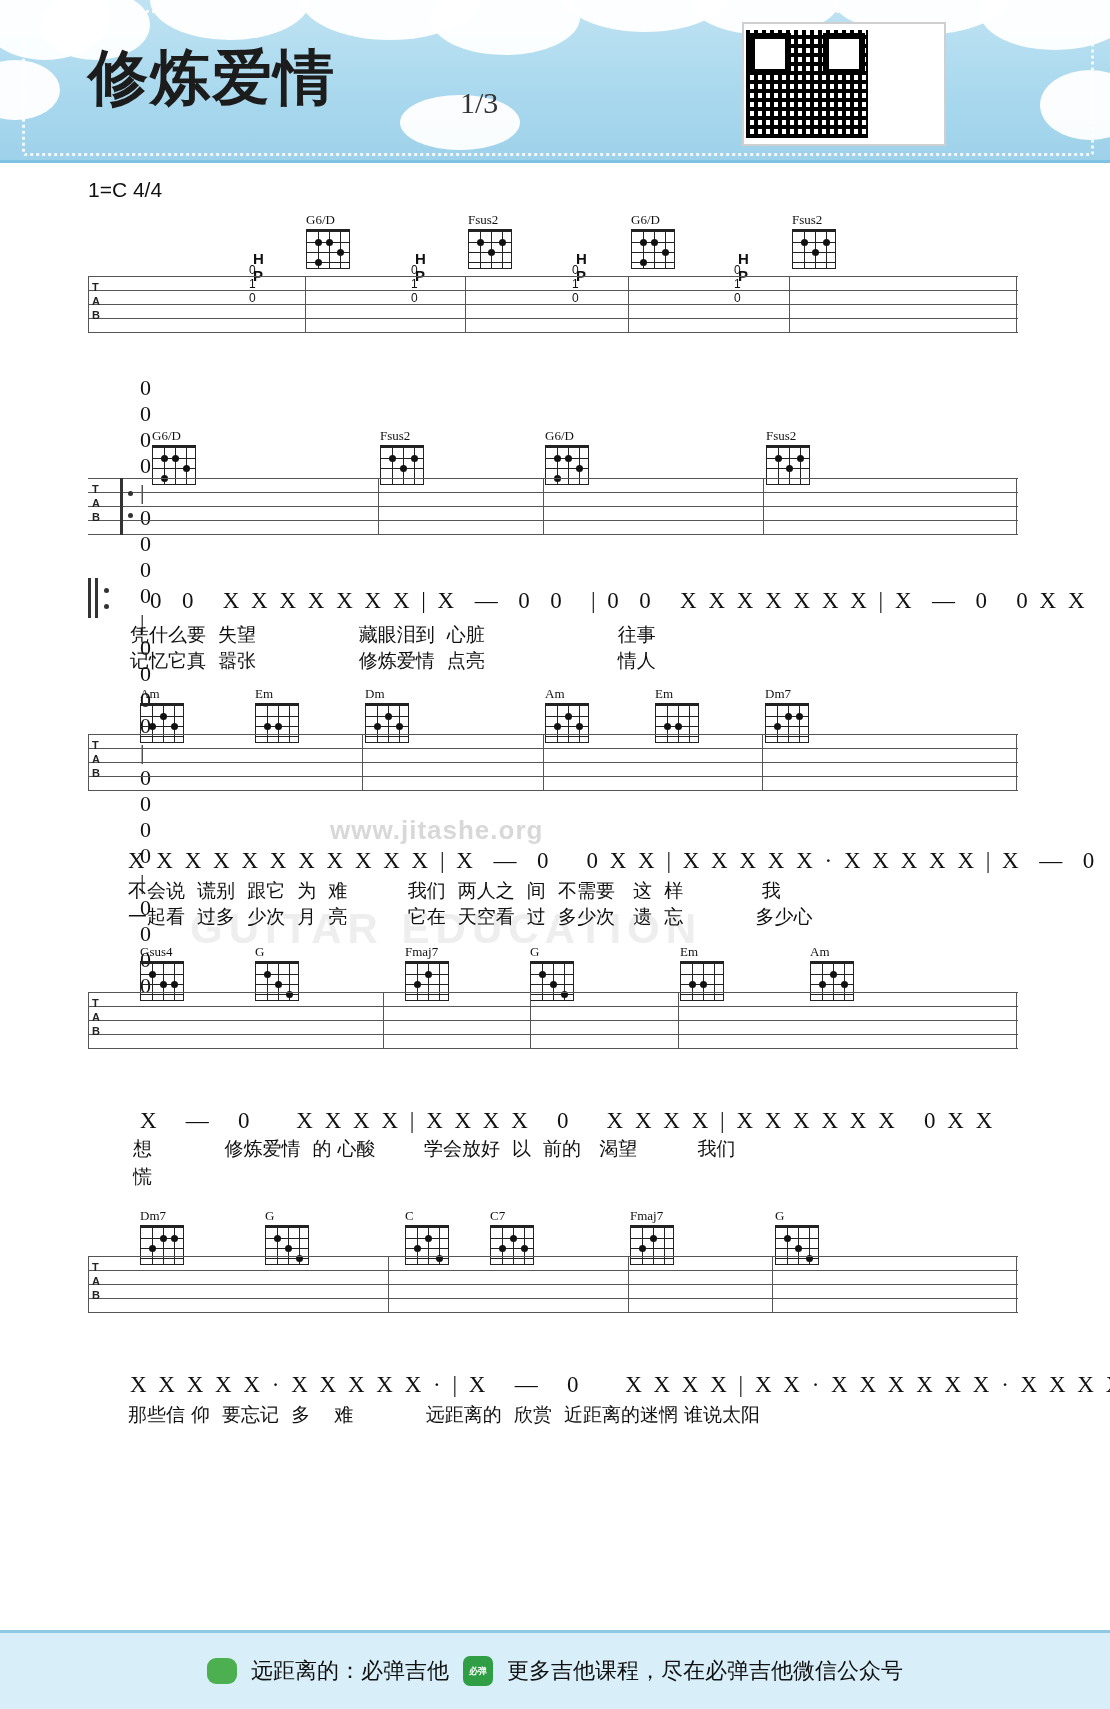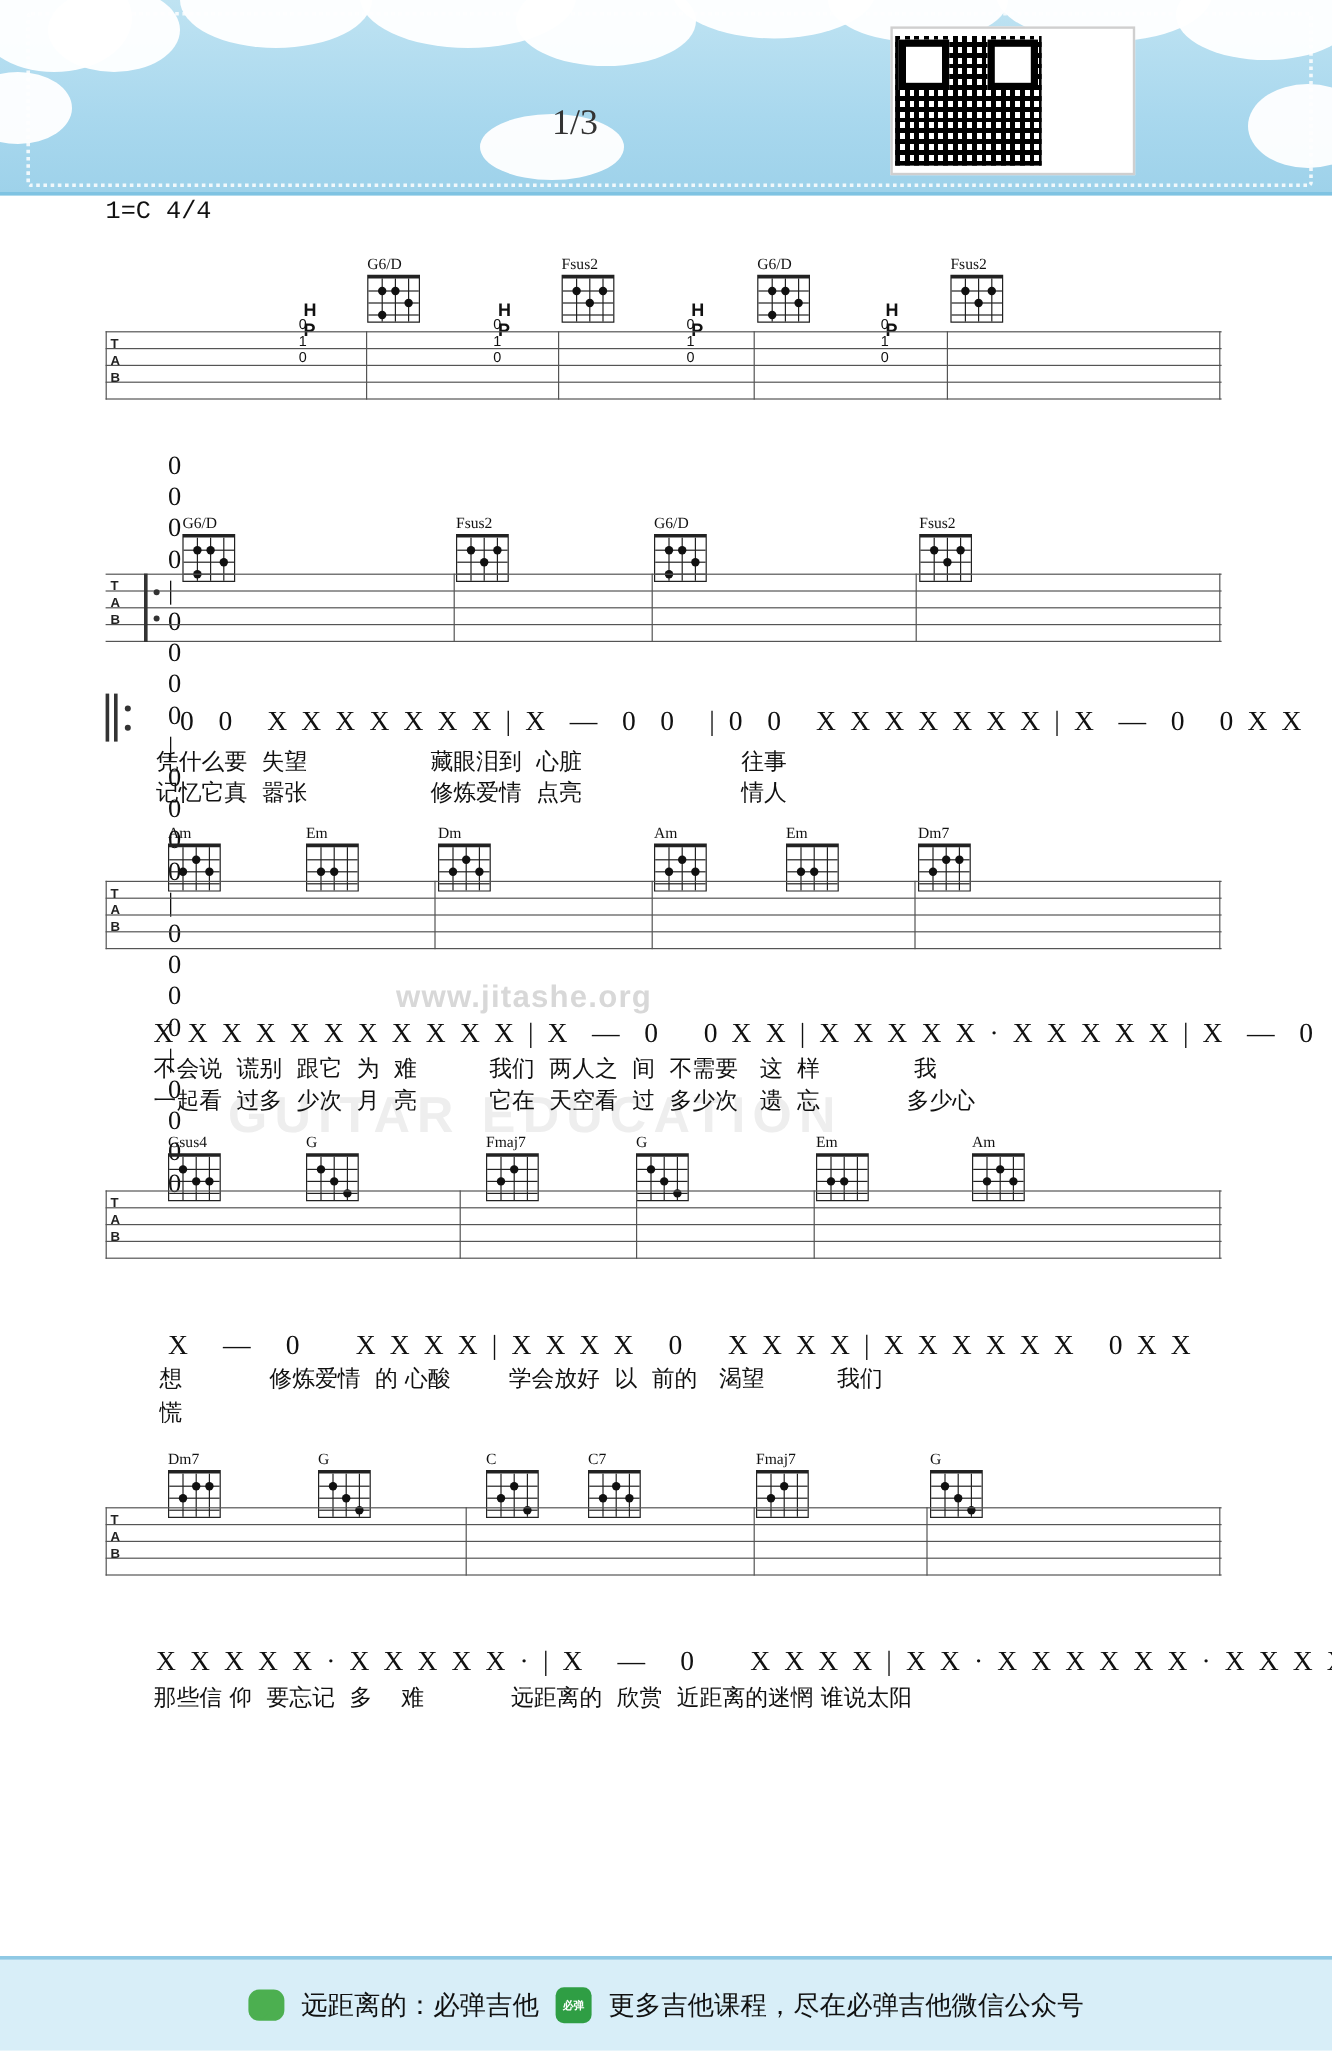--- a/index.html
+++ b/index.html
@@ -55,22 +55,22 @@
     position:relative;
   }
   .qr-img:before,.qr-img:after{
     content:"";position:absolute;width:30px;height:30px;border:6px solid #000;background:#fff;
   }
   .qr-img:before{left:3px;top:3px;}
   .qr-img:after{right:3px;top:3px;}
 
   
   .keysig{
-    position:absolute;left:88px;top:166px;font-size:21px;color:#111;
-    font-family:Liberation Mono, monospace;
+    position:absolute;left:88px;top:178px;font-size:21px;color:#111;
+    font-family:Liberation Sans, sans-serif;
   }
 
   
   .wm{position:absolute;left:0;top:0;width:1110px;height:1709px;pointer-events:none;}
   .wm-text{
     position:absolute;left:330px;top:815px;font-size:26px;color:#d8d8d8;font-weight:bold;
     letter-spacing:1px;
   }
   .wm-big{
     position:absolute;left:175px;top:540px;font-size:210px;color:#efefef;font-weight:bold;
@@ -159,20 +159,21 @@
     <div class="cloud" style="left:300px;top:-45px;width:180px;height:85px;"></div>
     <div class="cloud" style="left:430px;top:-20px;width:150px;height:75px;"></div>
     <div class="cloud" style="left:560px;top:-48px;width:170px;height:80px;"></div>
     <div class="cloud" style="left:690px;top:-35px;width:150px;height:70px;"></div>
     <div class="cloud" style="left:830px;top:-45px;width:180px;height:80px;"></div>
     <div class="cloud" style="left:980px;top:-25px;width:150px;height:75px;"></div>
     <div class="cloud" style="left:-30px;top:60px;width:90px;height:60px;"></div>
     <div class="cloud" style="left:1040px;top:70px;width:100px;height:70px;"></div>
     <div class="cloud" style="left:400px;top:95px;width:120px;height:55px;"></div>
     <div class="frame-dots"></div>
+    <div class="title">修炼爱情</div>
     <div class="pagenum">1/3</div>
 
     <div class="qr-box">
       <div class="qr-img"></div>
     </div>
   </div>
 
   <div class="wm">
     <div class="wm-text">www.jitashe.org</div>
     <div class="wm-sub">GUITAR EDUCATION</div>

